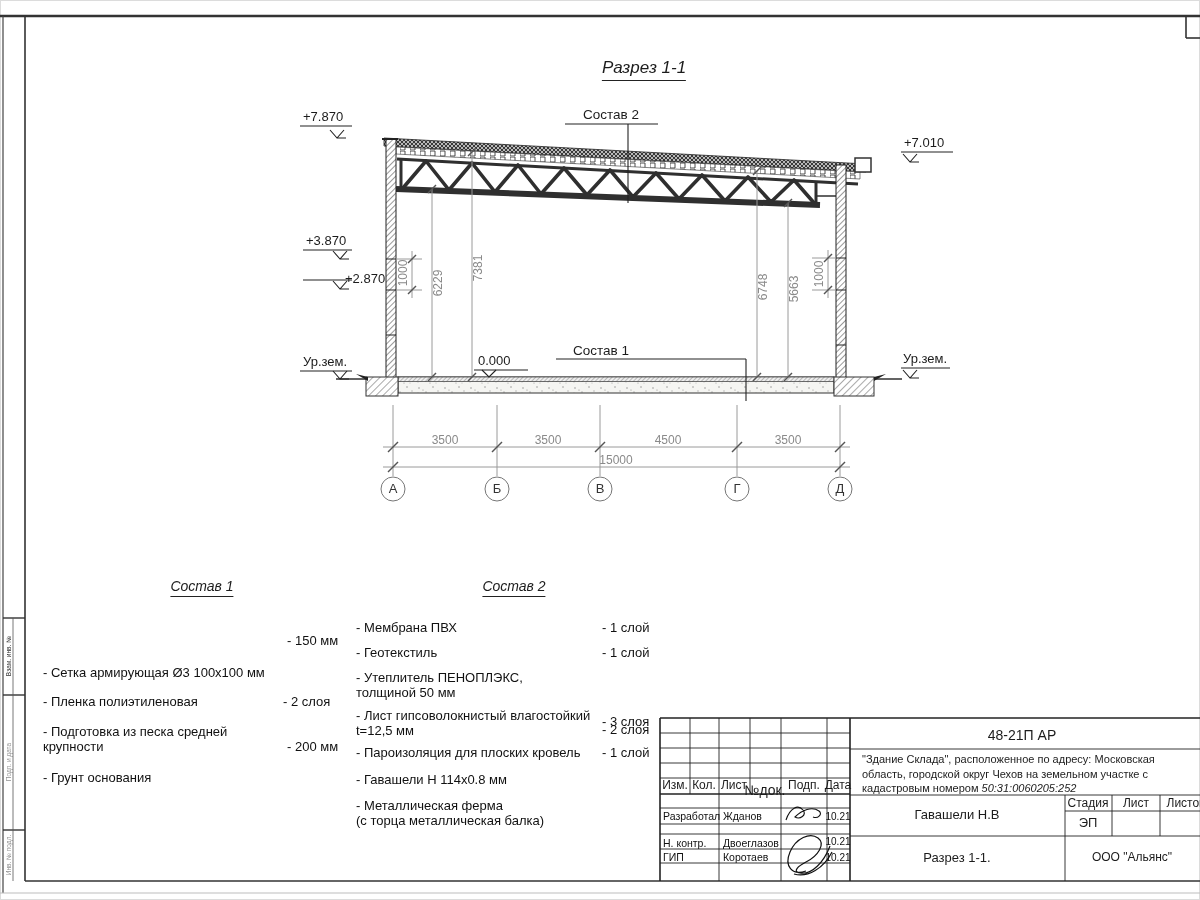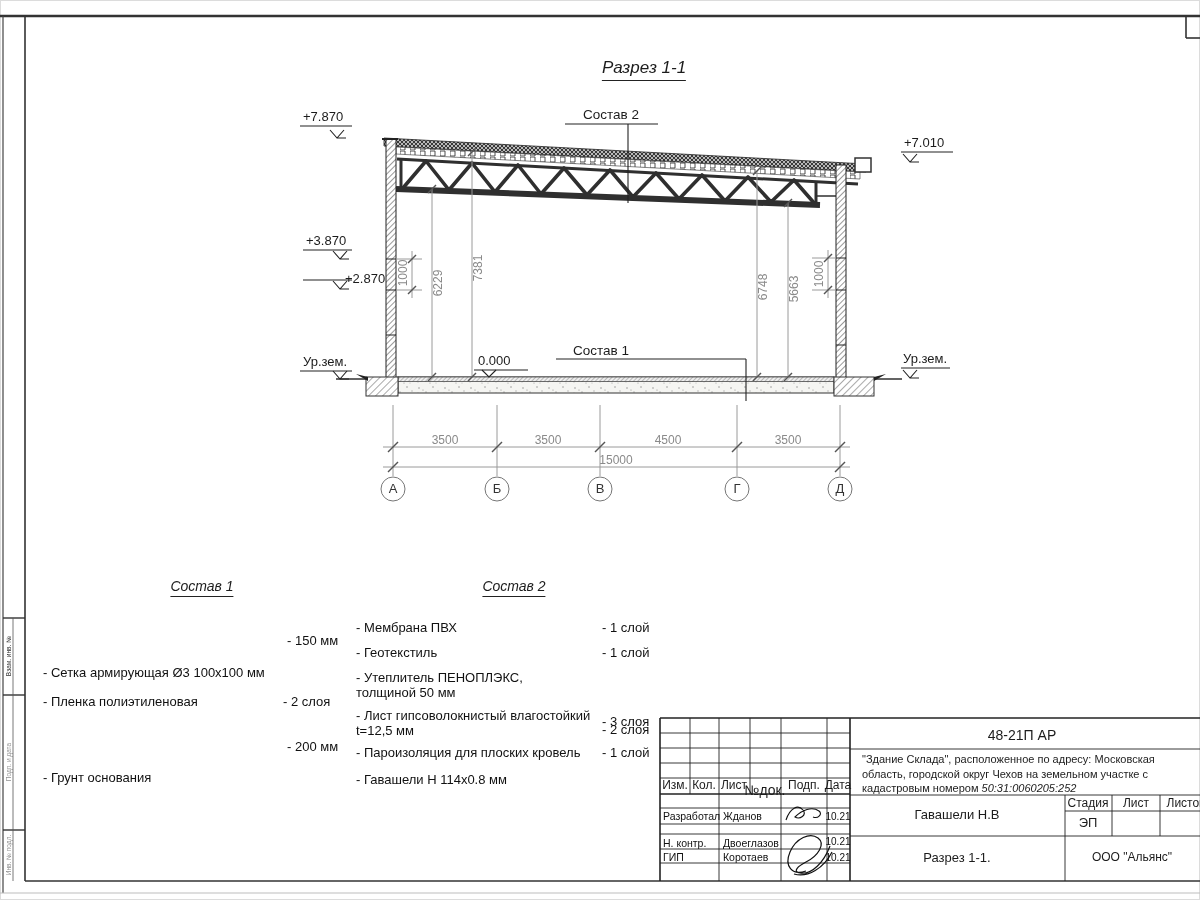--- a/index.html
+++ b/index.html
@@ -241,37 +241,41 @@
 <div class="t axis c" style="left:497px;top:482px;">Б</div>
 <div class="t axis c" style="left:600px;top:482px;">В</div>
 <div class="t axis c" style="left:737px;top:482px;">Г</div>
 <div class="t axis c" style="left:840px;top:482px;">Д</div>
 
 <div class="t c h-it" style="left:202px;top:578px;font-size:14px;">Состав 1</div>
 <div class="t list" style="left:287px;top:634px;">- 150 мм</div>
 <div class="t list" style="left:43px;top:666px;">- Сетка армирующая Ø3 100х100 мм</div>
 <div class="t list" style="left:43px;top:695px;">- Пленка полиэтиленовая</div>
 <div class="t list" style="left:283px;top:695px;">-  2 слоя</div>
+<div class="t list" style="left:43px;top:725px;">- Подготовка из песка средней
+  крупности</div>
 <div class="t list" style="left:287px;top:740px;">- 200 мм</div>
 <div class="t list" style="left:43px;top:771px;">- Грунт основания</div>
 
 <div class="t c h-it" style="left:514px;top:578px;font-size:14px;">Состав 2</div>
 <div class="t list" style="left:356px;top:621px;">- Мембрана ПВХ</div>
 <div class="t list" style="left:602px;top:621px;">- 1 слой</div>
 <div class="t list" style="left:356px;top:646px;">- Геотекстиль</div>
 <div class="t list" style="left:602px;top:646px;">- 1 слой</div>
 <div class="t list" style="left:356px;top:671px;">- Утеплитель ПЕНОПЛЭКС,
   толщиной 50 мм</div>
 <div class="t list" style="left:602px;top:679px;margin-top:36px;">- 3 слоя</div>
 <div class="t list" style="left:356px;top:709px;">- Лист гипсоволокнистый влагостойкий
   t=12,5 мм</div>
 <div class="t list" style="left:602px;top:723px;">- 2 слоя</div>
 <div class="t list" style="left:356px;top:746px;">- Пароизоляция для плоских кровель</div>
 <div class="t list" style="left:602px;top:746px;">- 1 слой</div>
 <div class="t list" style="left:356px;top:773px;">- Гавашели Н 114х0.8 мм</div>
+<div class="t list" style="left:356px;top:799px;">- Металлическая ферма
+  (с торца металлическая балка)</div>
 
 <div class="t c" style="left:1022px;top:727px;font-size:14px;">48-21П АР</div>
 <div class="t" style="left:862px;top:752px;width:332px;font-size:11px;line-height:1.33;white-space:normal;">
   <span>"Здание Склада", расположенное по адресу: Московская область, городской округ Чехов на земельном участке с кадастровым номером </span><span style="font-style:italic;">50:31:0060205:252</span>
 </div>
 <div class="t c" style="left:675px;top:779px;font-size:12px;">Изм.</div>
 <div class="t c" style="left:704px;top:779px;font-size:12px;">Кол.</div>
 <div class="t c" style="left:734px;top:779px;font-size:12px;">Лист</div>
 <div class="t c" style="left:765px;top:782px;font-size:14px;">№док.</div>
 <div class="t c" style="left:804px;top:779px;font-size:12px;">Подп.</div>

